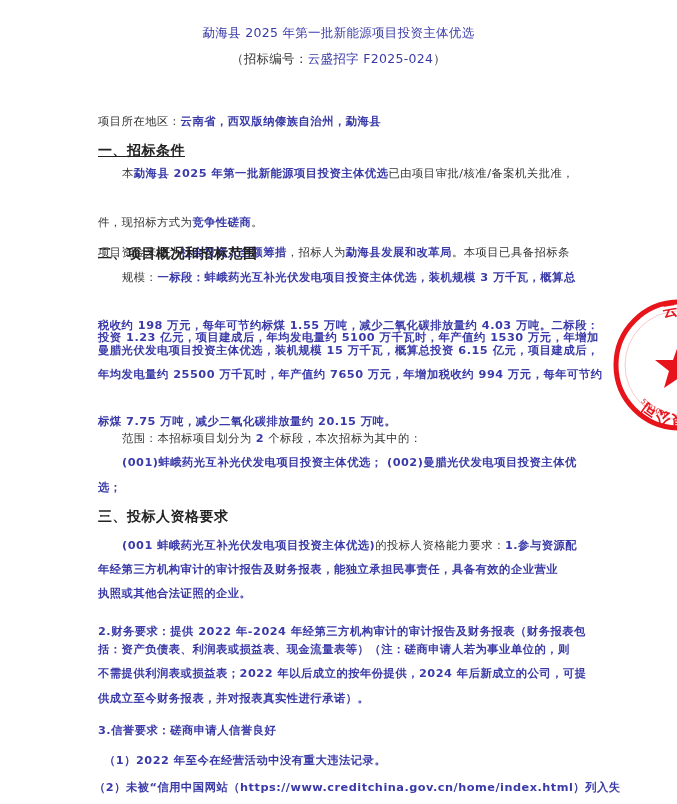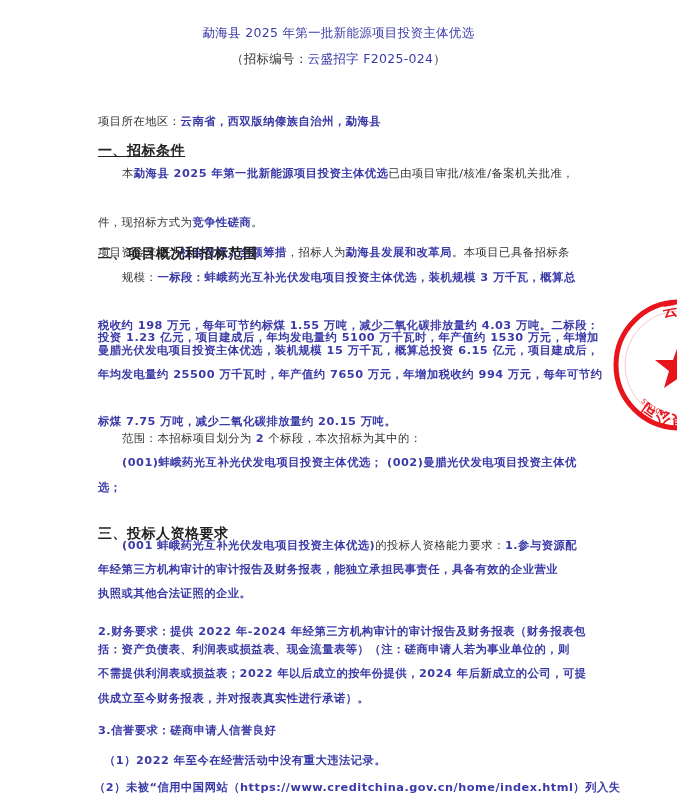--- a/index.html
+++ b/index.html
@@ -52,21 +52,21 @@
       <div class="h" style="top: 245px;">二、项目概况和招标范围</div>
       <div class="line indent" style="top: 270px;"><span>规模：</span><span class="blue">一标段：蚌峨药光互补光伏发电项目投资主体优选，装机规模 3 万千瓦，概算总</span></div>
       <div class="line" style="top: 286px; margin-top: 44px;"><span class="blue">投资 1.23 亿元，项目建成后，年均发电量约 5100 万千瓦时，年产值约 1530 万元，年增加</span></div>
       <div class="line" style="top: 318px;"><span class="blue">税收约 198 万元，每年可节约标煤 1.55 万吨，减少二氧化碳排放量约 4.03 万吨。二标段：</span></div>
       <div class="line" style="top: 343px;"><span class="blue">曼腊光伏发电项目投资主体优选，装机规模 15 万千瓦，概算总投资 6.15 亿元，项目建成后，</span></div>
       <div class="line" style="top: 367px;"><span class="blue">年均发电量约 25500 万千瓦时，年产值约 7650 万元，年增加税收约 994 万元，每年可节约</span></div>
       <div class="line" style="top: 414px;"><span class="blue">标煤 7.75 万吨，减少二氧化碳排放量约 20.15 万吨。</span></div>
       <div class="line indent" style="top: 431px;"><span>范围：本招标项目划分为 </span><span class="blue">2</span><span> 个标段，本次招标为其中的：</span></div>
       <div class="line indent" style="top: 455px;"><span class="blue">(001)蚌峨药光互补光伏发电项目投资主体优选；  (002)曼腊光伏发电项目投资主体优</span></div>
       <div class="line" style="top: 480px;"><span class="blue">选；</span></div>
-      <div class="h" style="top: 525px;">三、投标人资格要求</div>
+      <div class="h" style="top: 508px;">三、投标人资格要求</div>
       <div class="line indent" style="top: 538px;"><span class="blue">(001 蚌峨药光互补光伏发电项目投资主体优选)</span><span>的投标人资格能力要求：</span><span class="blue">1.参与资源配</span></div>
       <div class="line" style="top: 562px;"><span class="blue">年经第三方机构审计的审计报告及财务报表，能独立承担民事责任，具备有效的企业营业</span></div>
       <div class="line" style="top: 586px;"><span class="blue">执照或其他合法证照的企业。</span></div>
       <div class="line" style="top: 617px; margin-top: 7px;"><span class="blue">2.财务要求：提供 2022 年-2024 年经第三方机构审计的审计报告及财务报表（财务报表包</span></div>
       <div class="line" style="top: 642px;"><span class="blue">括：资产负债表、利润表或损益表、现金流量表等）（注：磋商申请人若为事业单位的，则</span></div>
       <div class="line" style="top: 666px;"><span class="blue">不需提供利润表或损益表；2022 年以后成立的按年份提供，2024 年后新成立的公司，可提</span></div>
       <div class="line" style="top: 691px;"><span class="blue">供成立至今财务报表，并对报表真实性进行承诺）。</span></div>
       <div class="line" style="top: 723px;"><span class="blue">3.信誉要求：磋商申请人信誉良好</span></div>
       <div class="line" style="top: 753px; left: 104px;"><span class="blue">（1）2022 年至今在经营活动中没有重大违法记录。</span></div>
       <div class="line" style="top: 780px; left: 94px;"><span class="blue">（2）未被“信用中国网站（https://www.creditchina.gov.cn/home/index.html）列入失</span></div>

